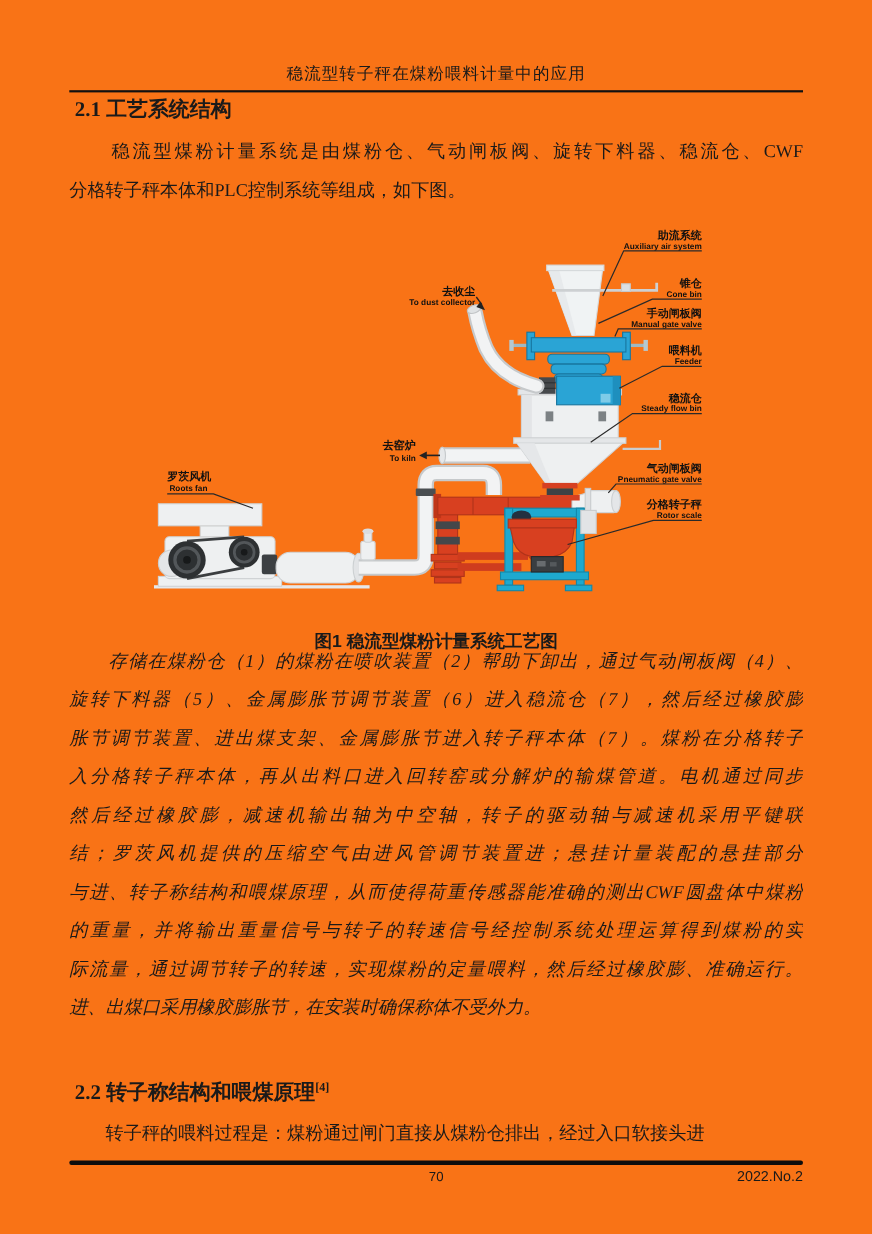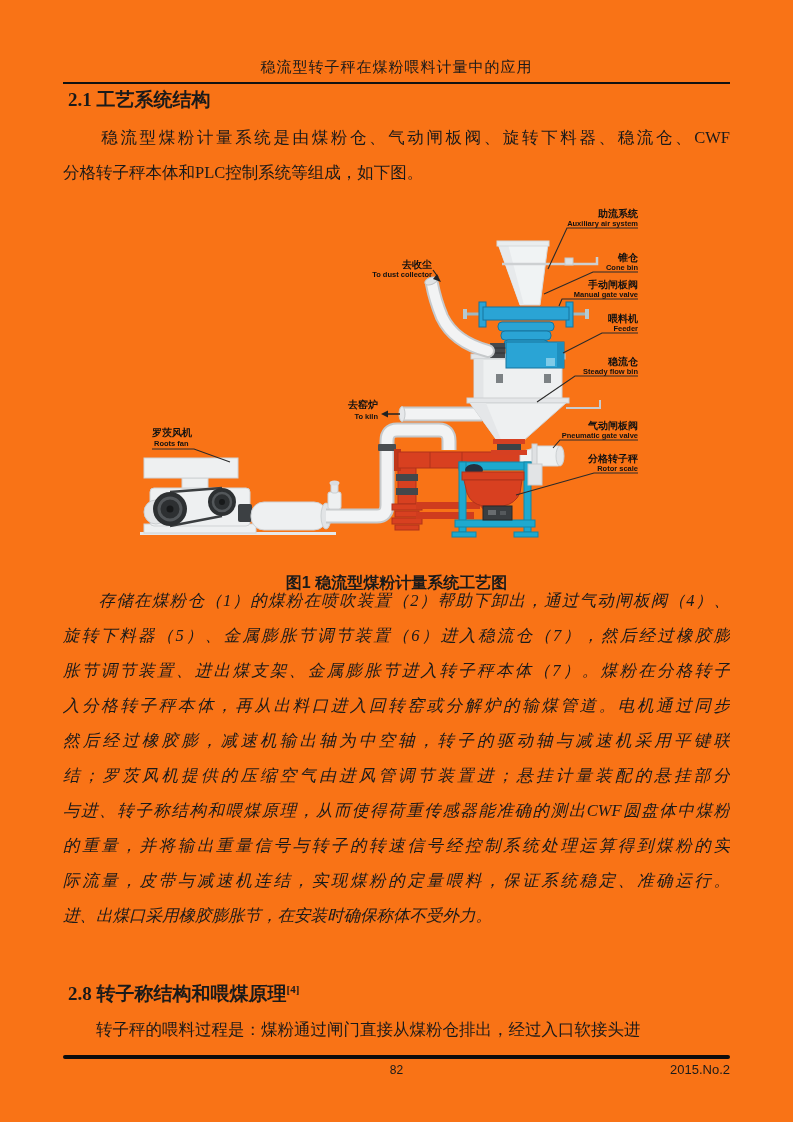--- a/index.html
+++ b/index.html
@@ -239,29 +239,29 @@
 
   <div class="para" id="body-para">
       <span class="bline">　　存储在煤粉仓（1）的煤粉在喷吹装置（2）帮助下卸出，通过气动闸板阀（4）、</span>
       <span class="bline">旋转下料器（5）、金属膨胀节调节装置（6）进入稳流仓（7），然后经过橡胶膨</span>
       <span class="bline">胀节调节装置、进出煤支架、金属膨胀节进入转子秤本体（7）。煤粉在分格转子</span>
       <span class="bline">入分格转子秤本体，再从出料口进入回转窑或分解炉的输煤管道。电机通过同步</span>
       <span class="bline">然后经过橡胶膨，减速机输出轴为中空轴，转子的驱动轴与减速机采用平键联</span>
       <span class="bline">结；罗茨风机提供的压缩空气由进风管调节装置进；悬挂计量装配的悬挂部分</span>
       <span class="bline">与进、转子称结构和喂煤原理，从而使得荷重传感器能准确的测出CWF圆盘体中煤粉</span>
       <span class="bline">的重量，并将输出重量信号与转子的转速信号经控制系统处理运算得到煤粉的实</span>
-      <span class="bline">际流量，皮带与减速机连结，实现煤粉的定量喂料，保证系统稳定、准确运行。</span>
+      <span class="bline">际流量，通过调节转子的转速，实现煤粉的定量喂料，然后经过橡胶膨、准确运行。</span>
       <span class="bline">进、出煤口采用橡胶膨胀节，在安装时确保称体不受外力。</span>
     </div>
 
   <div class="h-sec" id="h22">
-    <span>2.8 转子称结构和喂煤原理</span><sup>[4]</sup>
+    <span>2.2 转子称结构和喂煤原理</span><sup>[4]</sup>
   </div>
 
   <div class="para" id="para3">
       <span class="bline">　　转子秤的喂料过程是：煤粉通过闸门直接从煤粉仓排出，经过入口软接头进</span>
     </div>
 
   <div class="footer-rule"></div>
-  <div class="page-num">82</div>
-  <div class="issue">2015.No.2</div>
+  <div class="page-num">70</div>
+  <div class="issue">2022.No.2</div>
 
 </div>
 
 </body></html>

